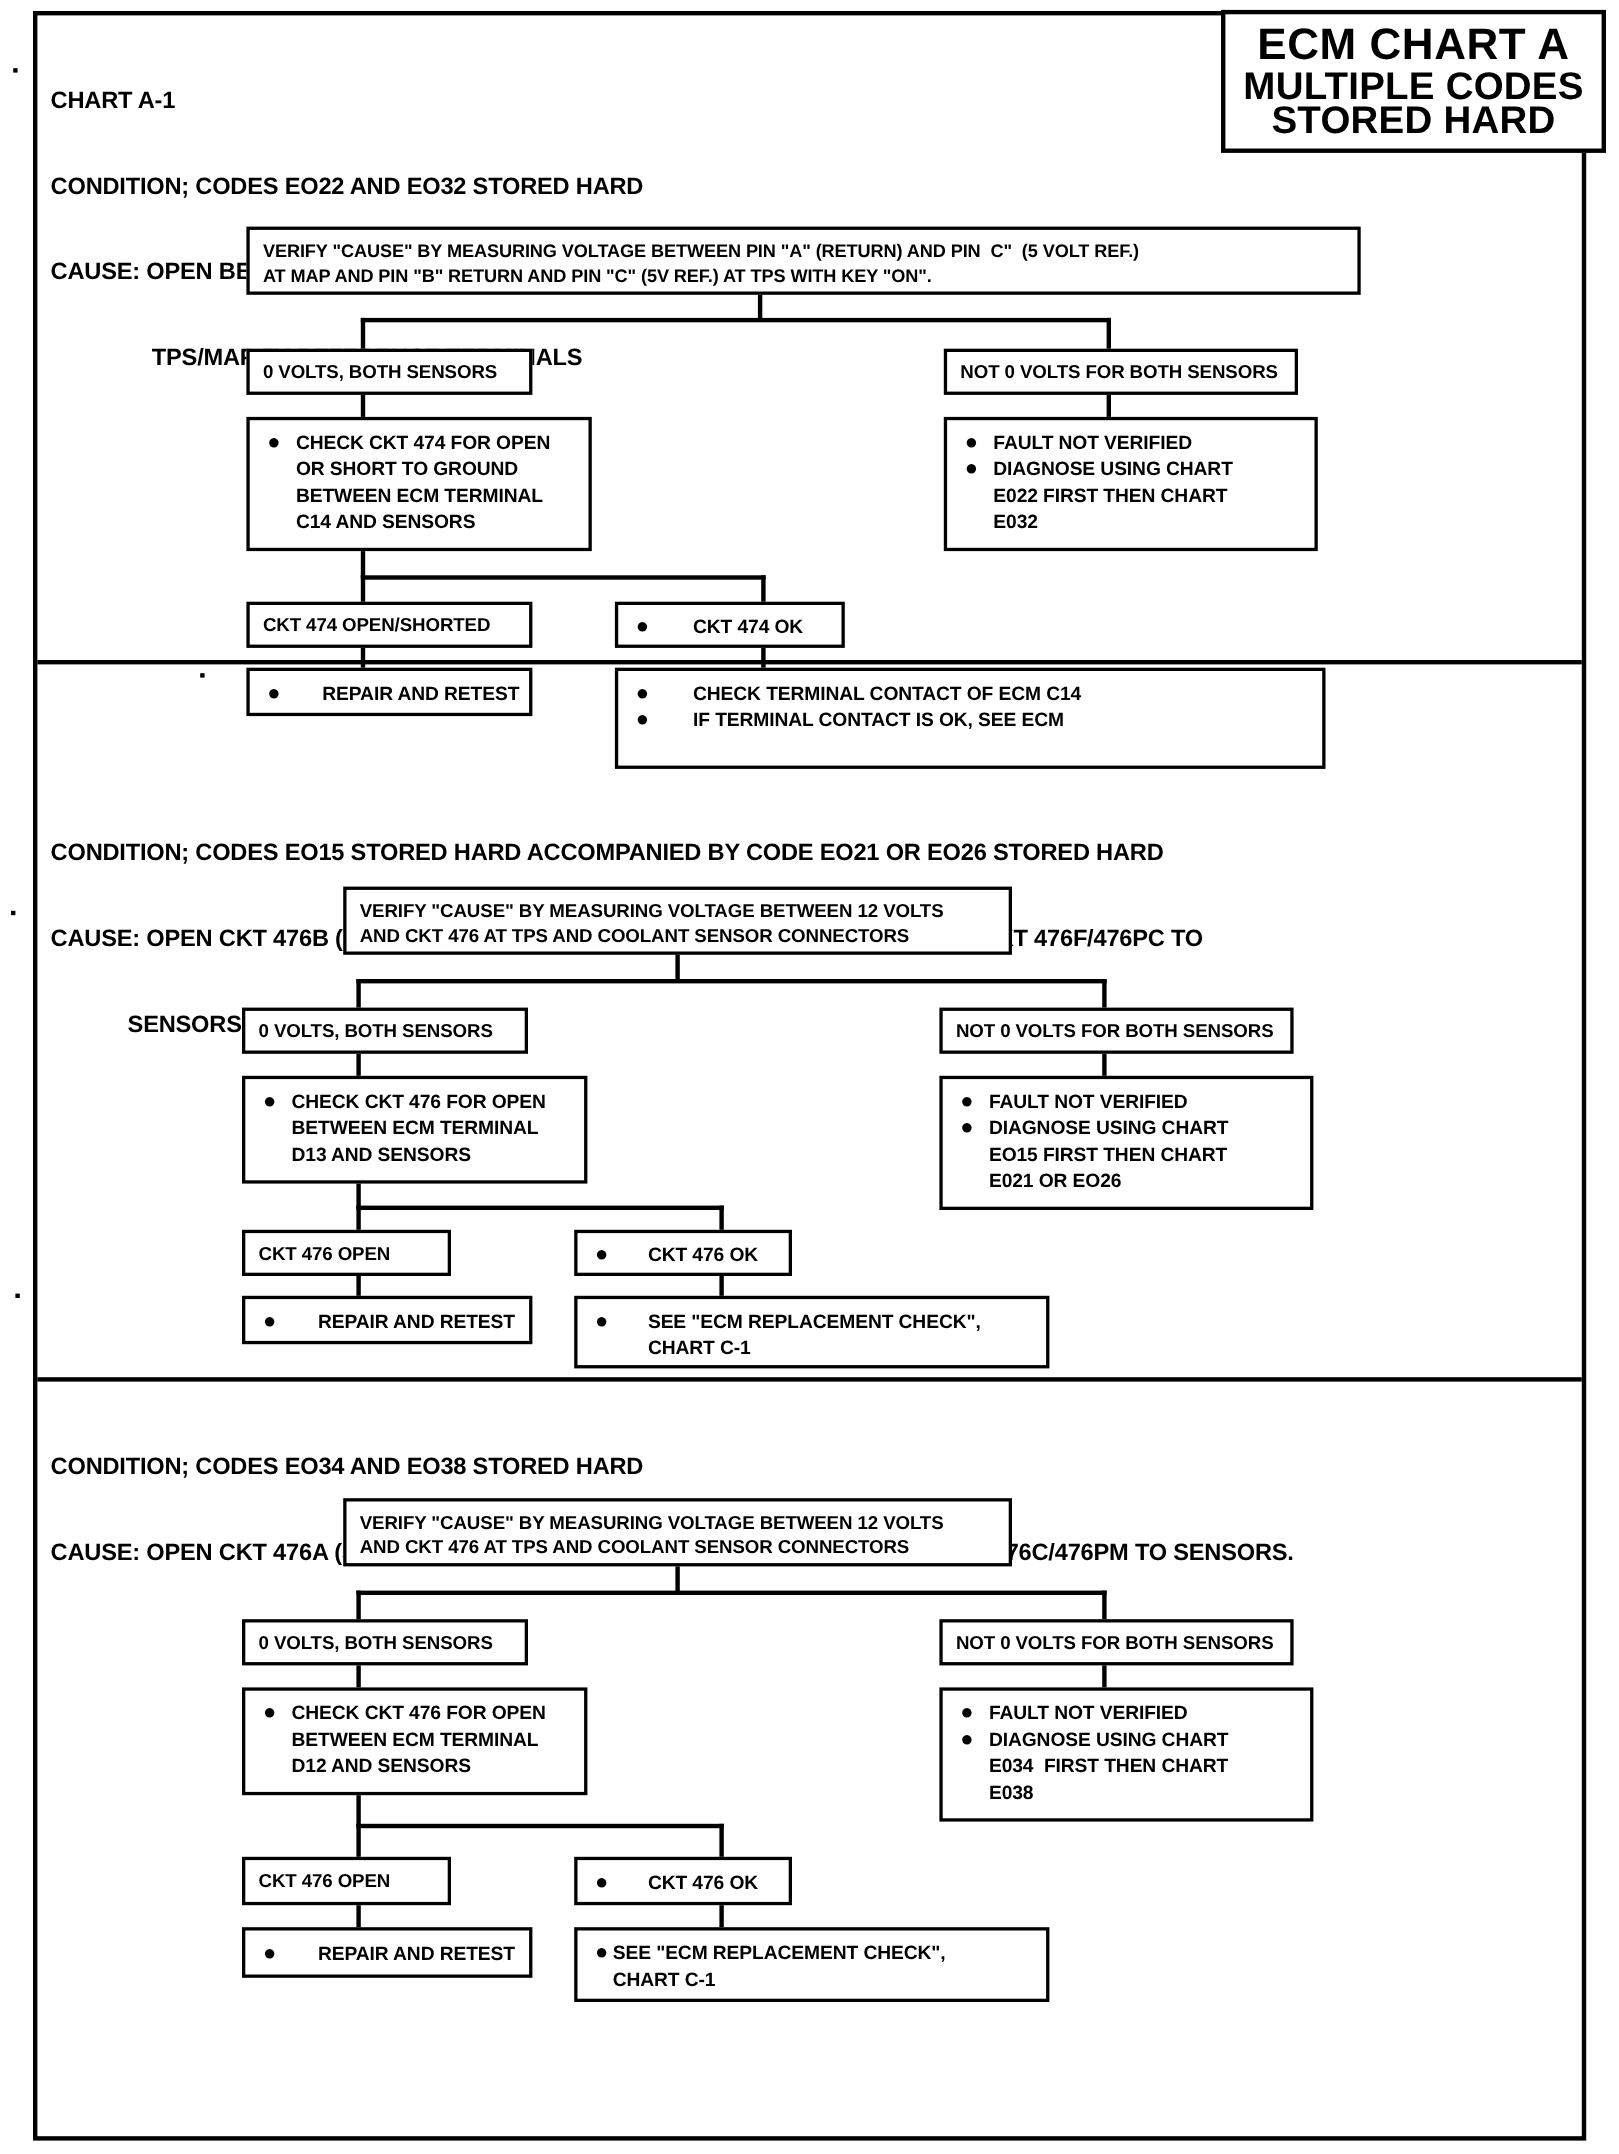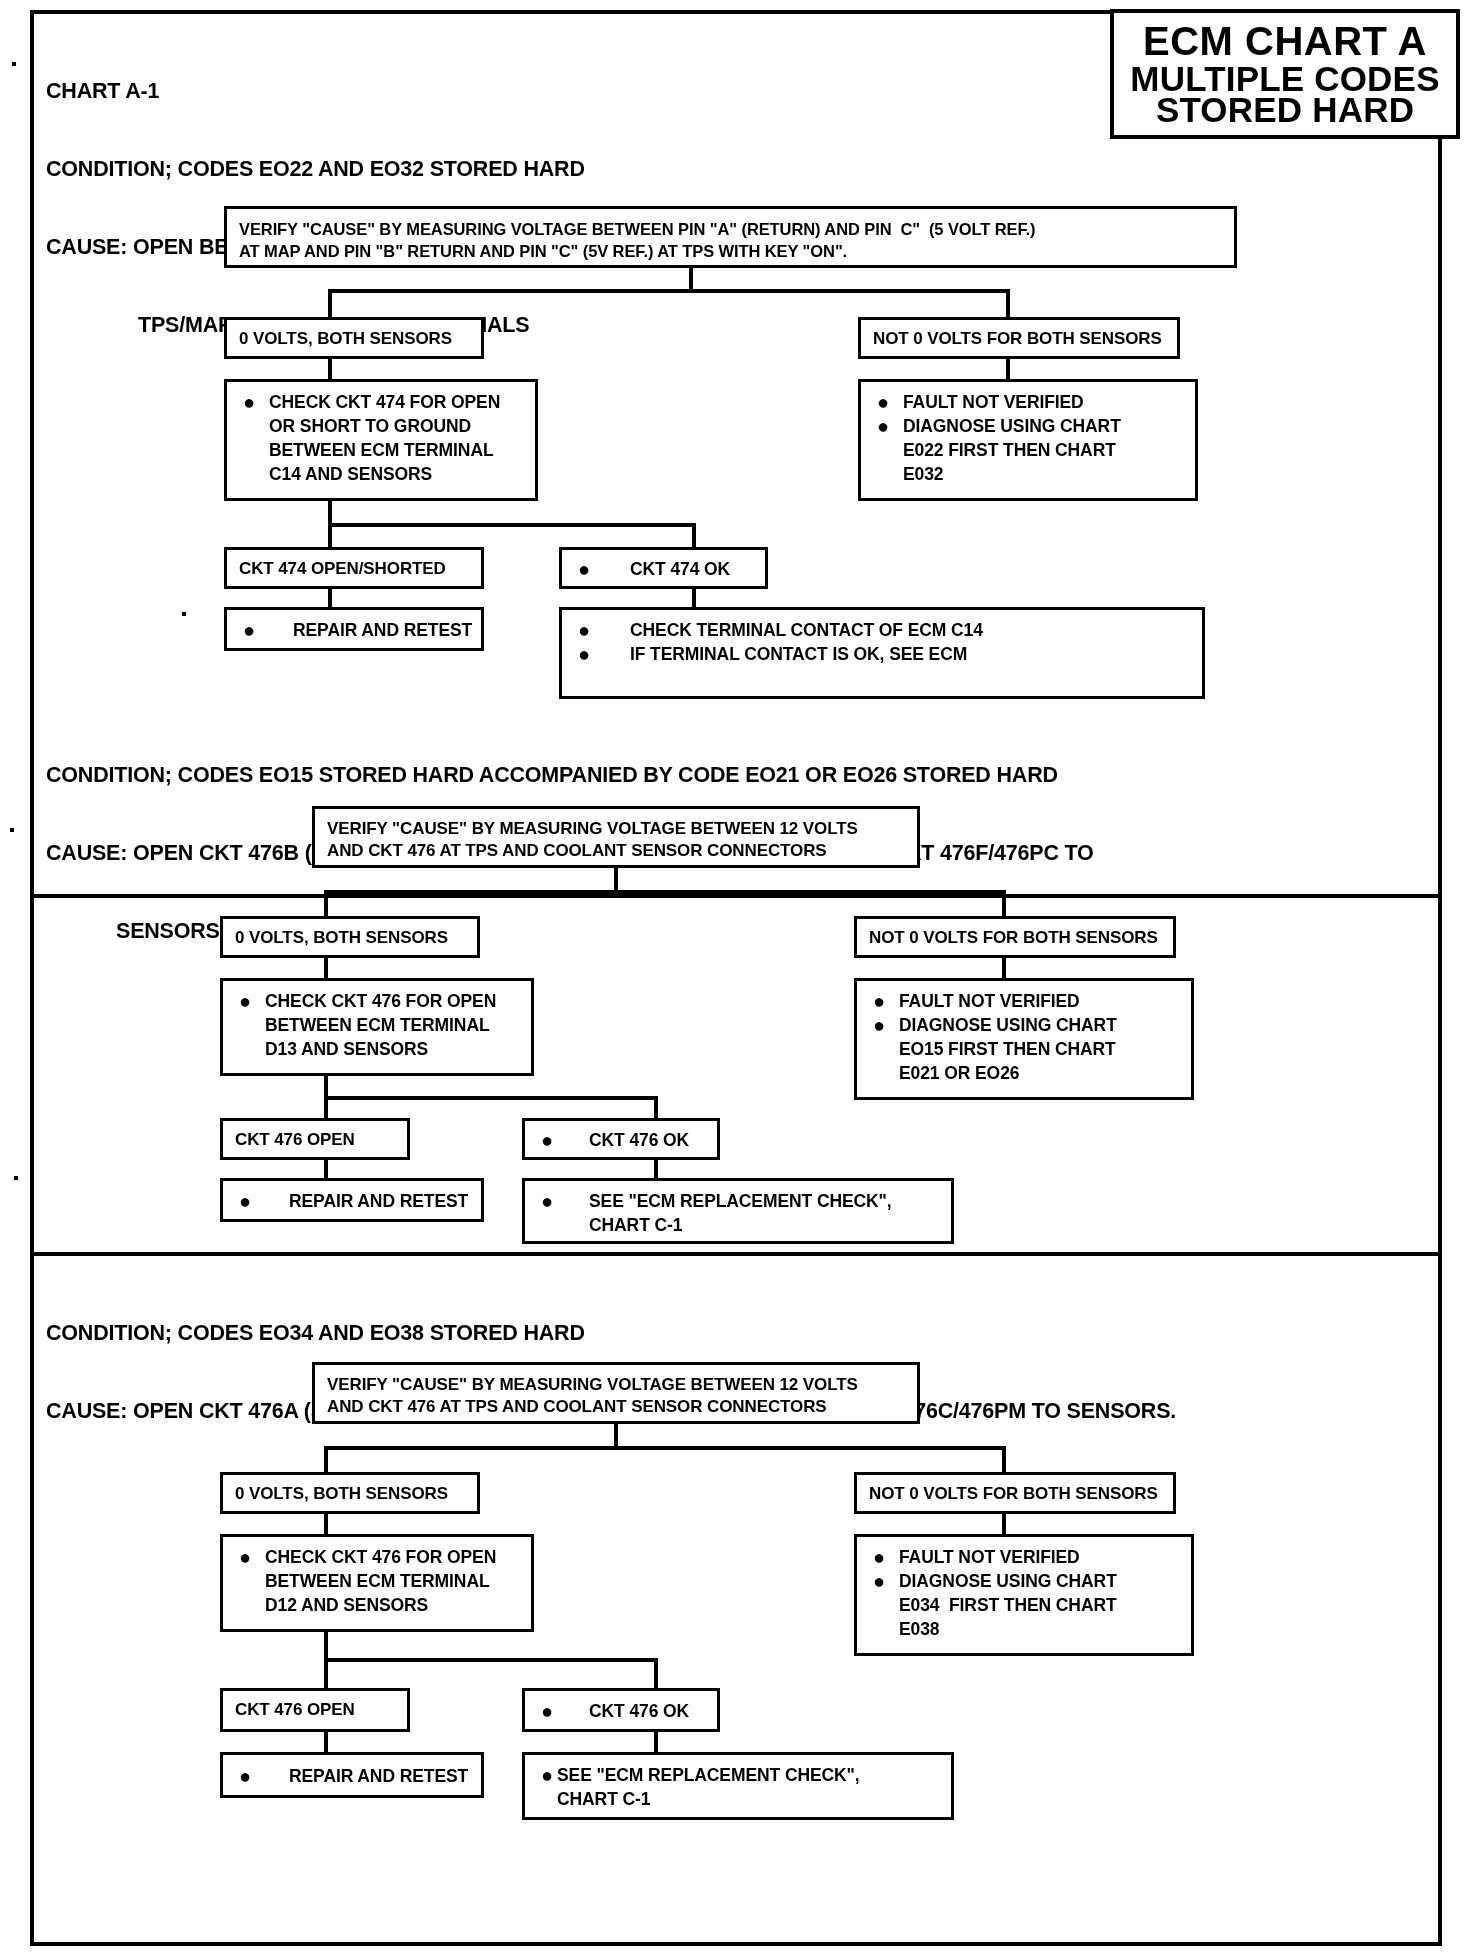--- a/index.html
+++ b/index.html
@@ -89,21 +89,21 @@
 <div class="page">
 
   <div class="frame"></div>
 
   <div class="titlebox">
     <div class="t1">ECM CHART A</div>
     <div class="t2">MULTIPLE CODES</div>
     <div class="t2">STORED HARD</div>
   </div>
 
-  <div class="section" style="position:absolute;left:34px;top:14px;width:1404px;height:884px;">
+  <div class="section" style="position:absolute;left:34px;top:14px;width:1404px;height:590px;">
 
     <div class="hdr">
       <span class="ln">CHART A-1</span>
       <span class="ln">CONDITION; CODES EO22 AND EO32 STORED HARD</span>
       <span class="ln">CAUSE: OPEN BETWEEN ECM TERMINAL C14 AND</span>
       <span class="ln ind2">TPS/MAP 5V REFERENCE TERMINALS</span>
     </div>
 
     <div class="box bx-verify" style="left:190px;top:192px;width:1013px;height:62px;">
       <span class="txt">VERIFY "CAUSE" BY MEASURING VOLTAGE BETWEEN PIN "A" (RETURN) AND PIN  C"  (5 VOLT REF.)</span>

